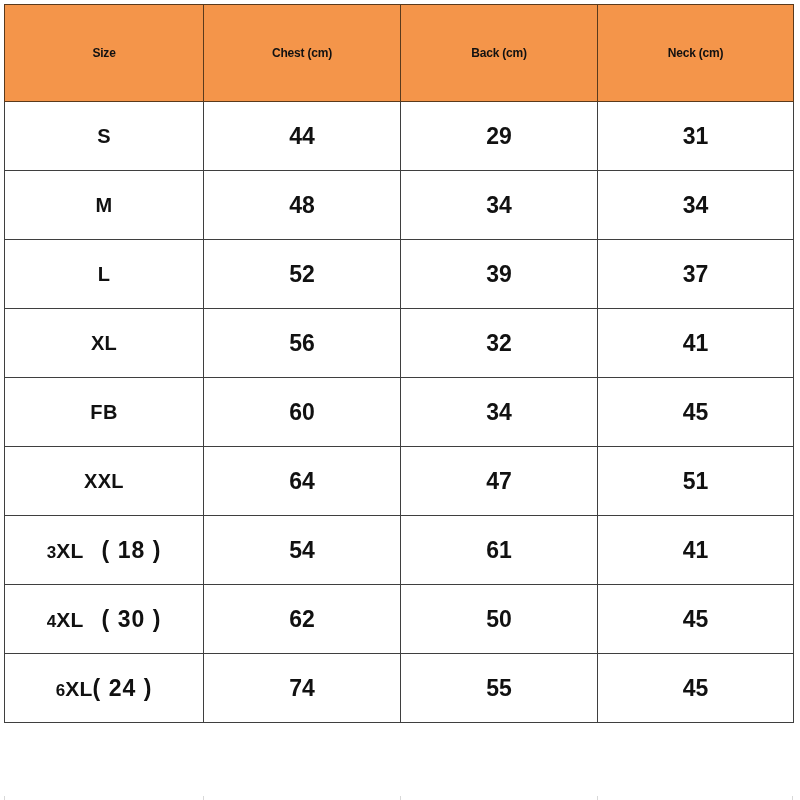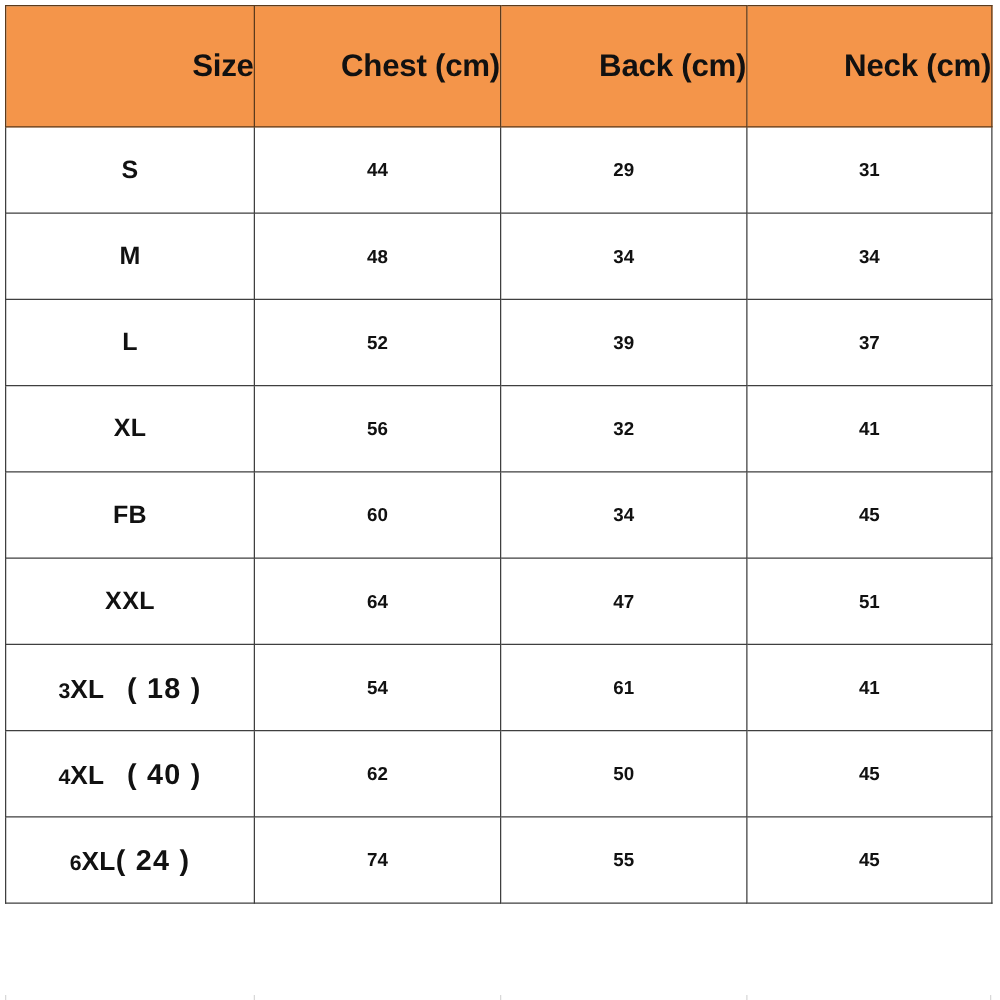--- a/index.html
+++ b/index.html
@@ -43,31 +43,30 @@
     vertical-align: middle;
     padding: 0;
     color: #111111;
   }
 
   
   thead tr.header-row th {
     height: 96px;
     background: #F4954A;
     border-color: #5a3a1c;
-    font-size: 25px;
+    font-size: 12px;
     font-weight: bold;
     letter-spacing: -0.2px;
     font-family: "Liberation Sans", sans-serif;
-    text-align: right;
   }
 
   
   tbody tr.data-row td {
     height: 68px;
-    font-size: 15px;
+    font-size: 23px;
     font-weight: bold;
     background: #ffffff;
     border-color: #3f3f3f;
   }
 
   tbody tr.data-row td.cell-size {
     font-size: 20px;
     letter-spacing: 0.3px;
   }
 
@@ -170,21 +169,21 @@
           <td class="cell-value">47</td>
           <td class="cell-value">51</td>
         </tr>
         <tr class="data-row">
           <td class="cell-size"><span class="size-label"><span class="sz-prefix">3</span><span class="sz-base">XL</span><span class="sz-paren sz-gap-wide">( 18 )</span></span></td>
           <td class="cell-value">54</td>
           <td class="cell-value">61</td>
           <td class="cell-value">41</td>
         </tr>
         <tr class="data-row">
-          <td class="cell-size"><span class="size-label"><span class="sz-prefix">4</span><span class="sz-base">XL</span><span class="sz-paren sz-gap-wide">( 40 )</span></span></td>
+          <td class="cell-size"><span class="size-label"><span class="sz-prefix">4</span><span class="sz-base">XL</span><span class="sz-paren sz-gap-wide">( 30 )</span></span></td>
           <td class="cell-value">62</td>
           <td class="cell-value">50</td>
           <td class="cell-value">45</td>
         </tr>
         <tr class="data-row">
           <td class="cell-size"><span class="size-label"><span class="sz-prefix">6</span><span class="sz-base">XL</span><span class="sz-paren sz-gap-none">( 24 )</span></span></td>
           <td class="cell-value">74</td>
           <td class="cell-value">55</td>
           <td class="cell-value">45</td>
         </tr>

